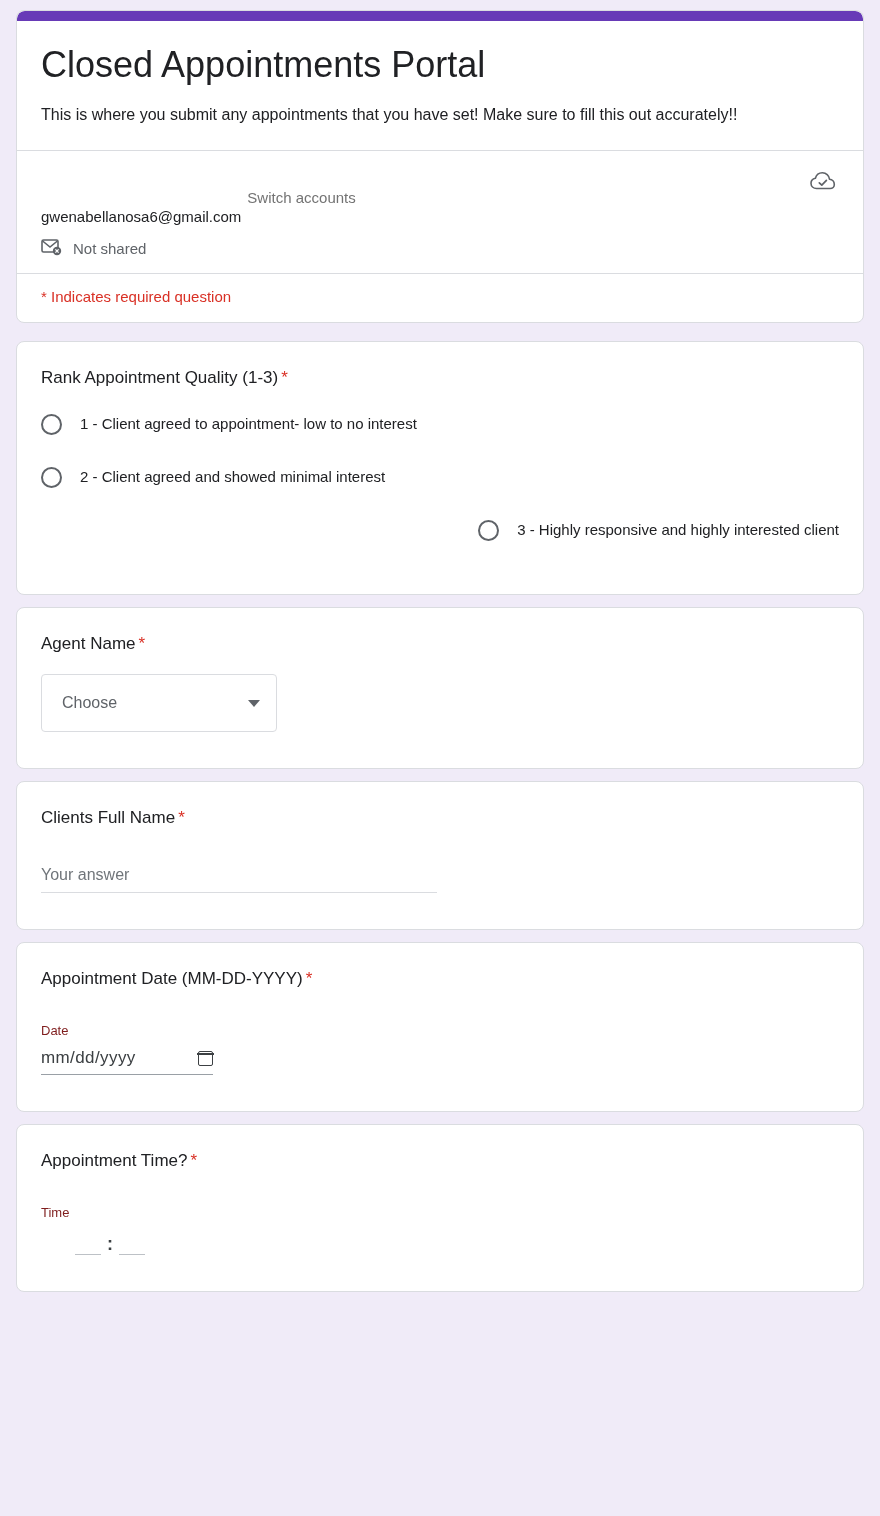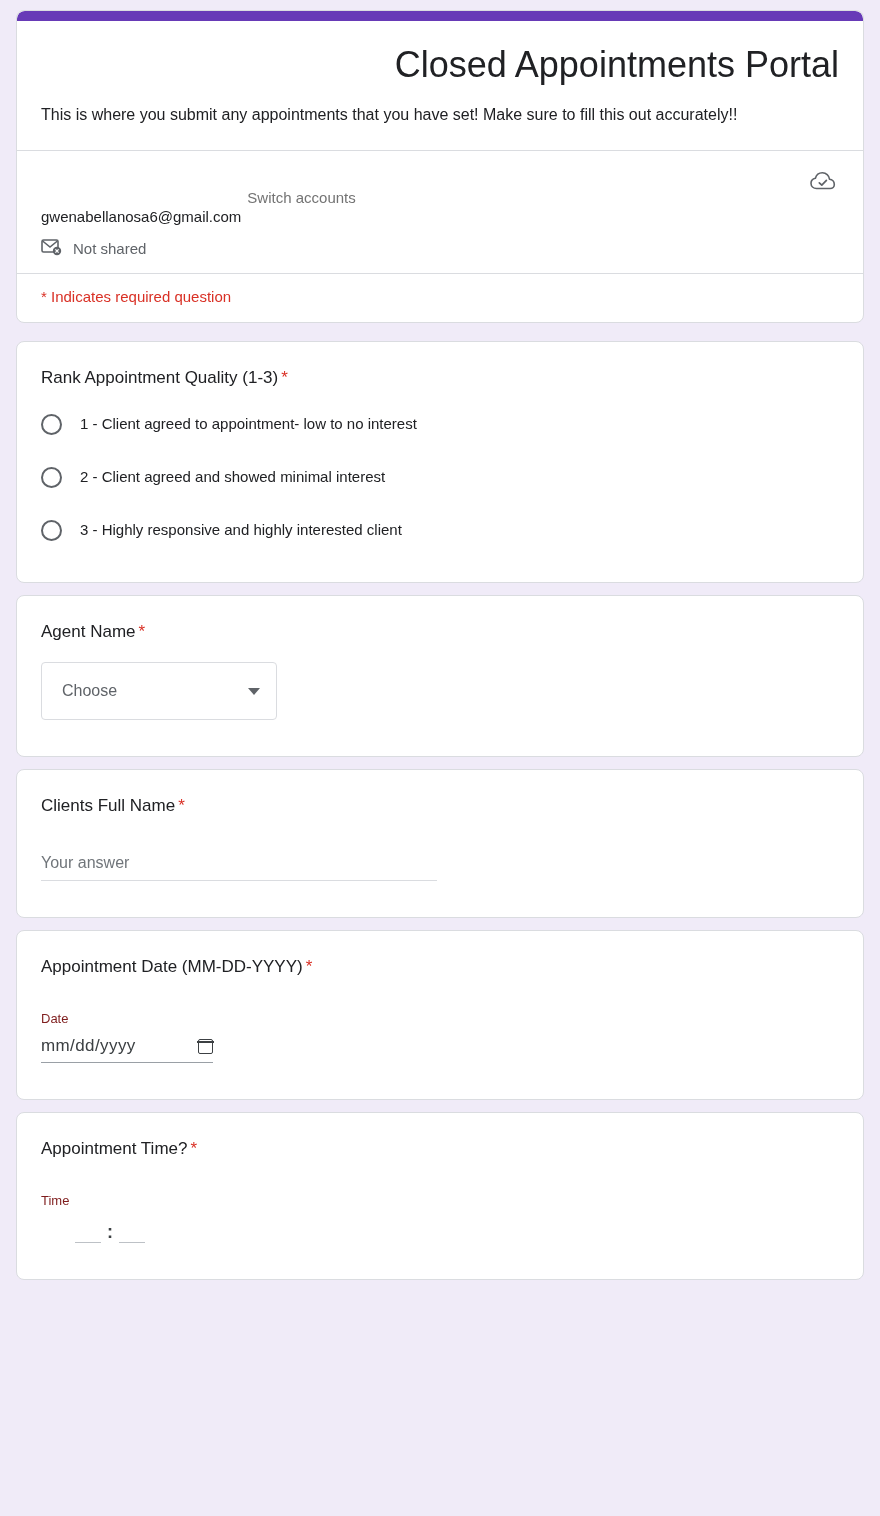--- a/index.html
+++ b/index.html
@@ -42,21 +42,20 @@
   .header-body {
     padding: 22px 24px 22px 24px;
   }
   .form-title {
     font-size: 36px;
     font-weight: 400;
     line-height: 44px;
     letter-spacing: 0;
     margin: 0 0 14px 0;
     color: #202124;
-    text-align: right;
   }
   .form-desc {
     font-size: 16px;
     line-height: 27px;
     color: #202124;
     margin: 0;
     max-width: 760px;
   }
   .divider {
     height: 1px;
@@ -123,21 +122,21 @@
   .radio-list {
     margin-top: 22px;
   }
   .radio-row {
     display: flex;
     align-items: center;
     gap: 18px;
     margin-bottom: 29px;
     cursor: pointer;
   }
-  .radio-row:last-child { margin-bottom: 4px; }
+  .radio-row:last-child { margin-bottom: 16px; justify-content: flex-end; }
   .radio-circle {
     width: 21px;
     height: 21px;
     border: 2px solid #5f6368;
     border-radius: 50%;
     flex: 0 0 auto;
     box-sizing: border-box;
   }
   .radio-label {
     font-size: 15px;

